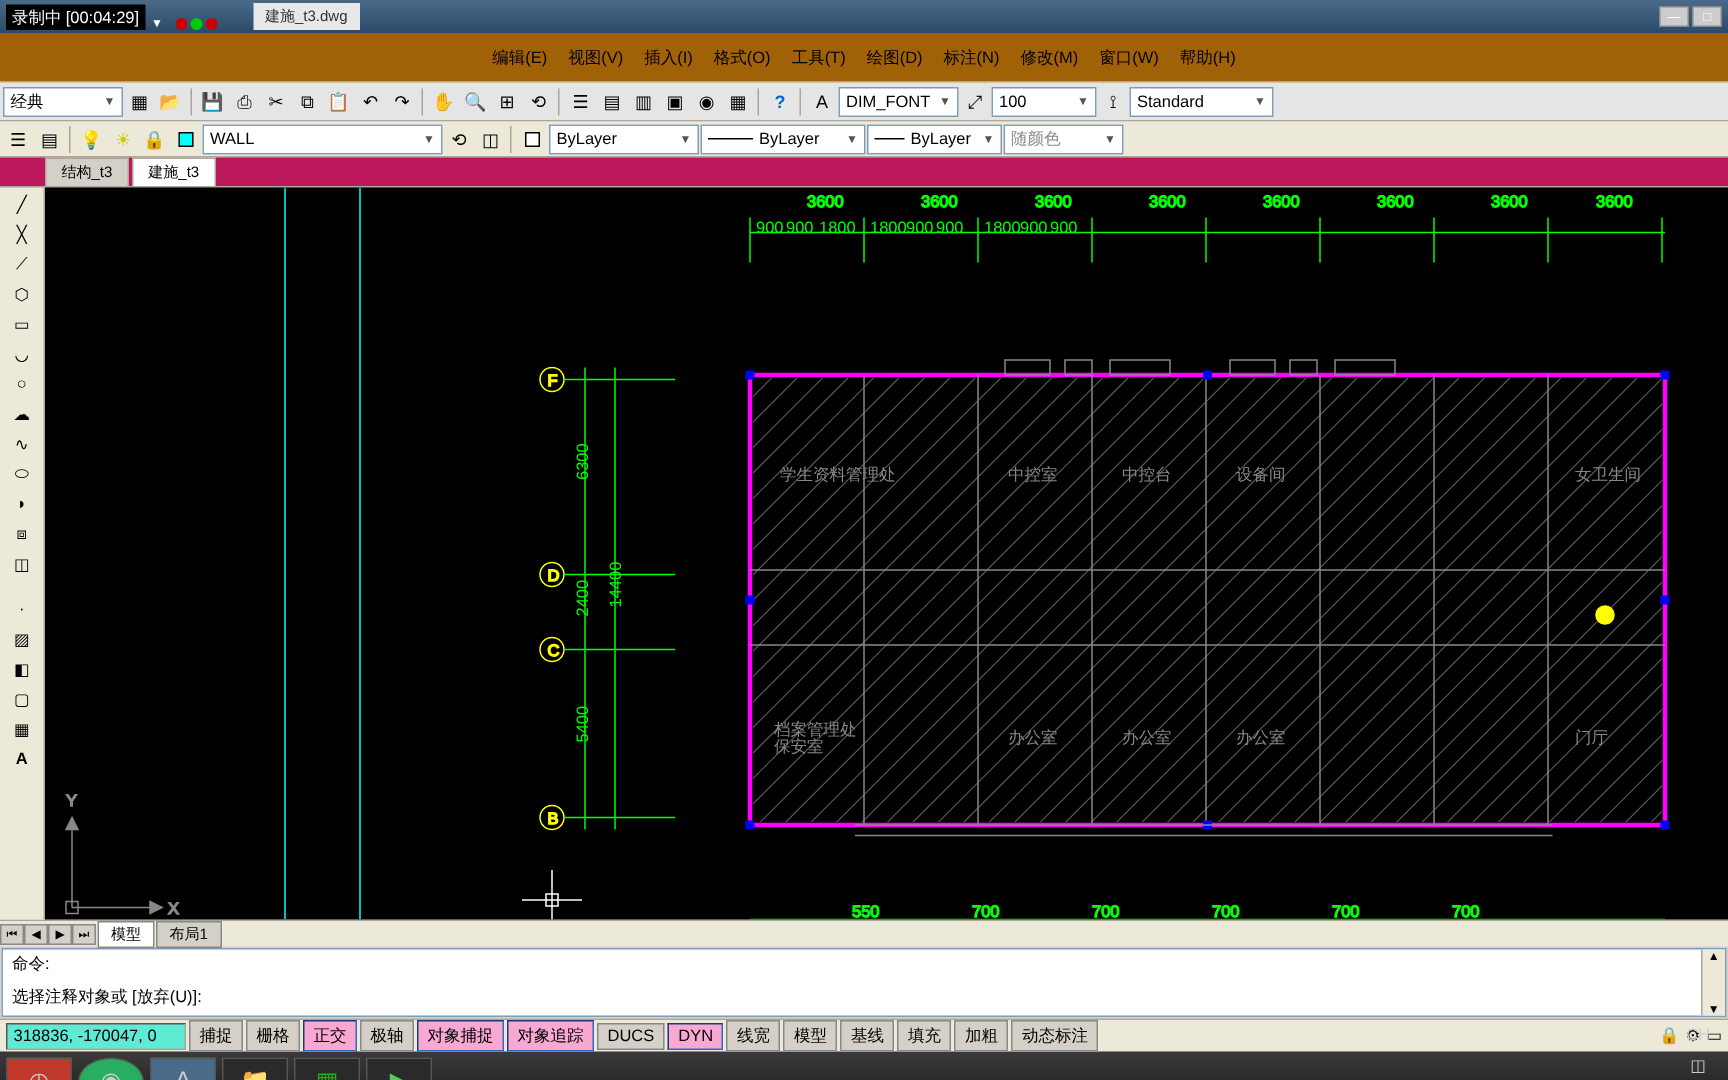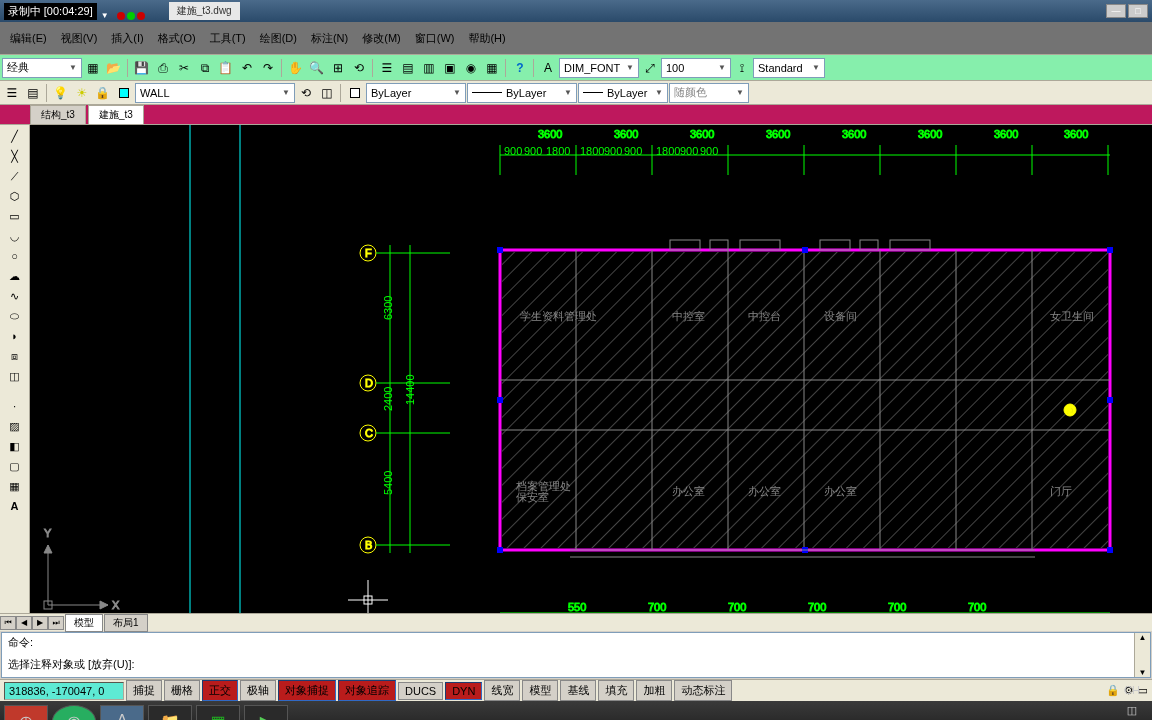--- a/index.html
+++ b/index.html
@@ -5,23 +5,23 @@
 * { margin:0; padding:0; box-sizing:border-box; font-family:"Microsoft YaHei",SimSun,Arial,sans-serif; font-size:11px; }
 html,body { width:1152px; height:720px; overflow:hidden; background:#d4d0c8; }
 .titlebar { height:22px; background:linear-gradient(#4a6a8a,#2a4a6a); color:#fff; display:flex; align-items:center; padding:0 4px; }
 .titlebar .left { display:flex; align-items:flex-end; gap:4px; }
 .titlebar .rec { background:#000; color:#fff; padding:1px 4px; font-size:10px; }
 .titlebar .dots { display:flex; gap:2px; margin-left:4px; }
 .titlebar .dot { width:8px; height:8px; border-radius:50%; }
 .titlebar .tab { background:#e8e8e8; color:#333; padding:2px 8px; margin-left:20px; font-size:10px; }
 .titlebar .winbtns { margin-left:auto; display:flex; gap:2px; }
 .titlebar .winbtn { width:20px; height:14px; background:#ccc; border:1px solid #888; display:flex; align-items:center; justify-content:center; font-size:9px; cursor:pointer; }
-.menubar { height:20px; background:#737373; display:flex; align-items:center; padding:16px 4px; gap:2px; border-bottom:1px solid #aca899; }
+.menubar { height:20px; background:#a16207; display:flex; align-items:center; padding:16px 4px; gap:2px; border-bottom:1px solid #aca899;justify-content:center; }
 .menubar span { padding:2px 6px; cursor:pointer; }
-.toolbar { height:26px; background:#86efac; display:flex; align-items:center; padding:0 2px; gap:1px; border-bottom:1px solid #aca899; }
+.toolbar { height:26px; background:#e5e5e5; display:flex; align-items:center; padding:0 2px; gap:1px; border-bottom:1px solid #aca899; }
 .tbtn { width:20px; height:20px; border:1px solid transparent; display:flex; align-items:center; justify-content:center; cursor:pointer; font-size:12px; }
 .sep { width:2px; height:18px; border-left:1px solid #aca899; margin:0 2px; }
 .combo { height:20px; background:#fff; border:1px solid #7f9db9; display:flex; align-items:center; padding:0 4px; font-size:11px; cursor:pointer; }
 .combo .arrow { margin-left:auto; font-size:8px; color:#555; }
 .toolbar2 { height:24px; background:#ece9d8; display:flex; align-items:center; padding:0 2px; gap:1px; border-bottom:1px solid #aca899; }
 .layercombo { width:160px; }
 .bylayer { width:100px; }
 .doc-tabs { height:20px; background:#be185d; display:flex; align-items:center; padding-left:30px; gap:2px; border-bottom:1px solid #aca899; }
 .doc-tab { padding:2px 10px; background:#d4d0c8; border:1px solid #aca899; border-bottom:none; font-size:10px; cursor:pointer; }
 .doc-tab.active { background:#fff;text-align:center; }
@@ -32,21 +32,21 @@
 .canvas svg { width:100%; height:100%; }
 .layout-tabs { height:18px; background:#ece9d8; display:flex; align-items:center; border-top:1px solid #aca899; }
 .navbtn { width:16px; height:14px; background:#d4d0c8; border:1px solid #888; font-size:8px; display:flex; align-items:center; justify-content:center; cursor:pointer; }
 .ltab { padding:1px 8px; background:#fff; border:1px solid #888; font-size:10px; cursor:pointer; margin-left:1px; }
 .ltab.inactive { background:#d4d0c8; }
 .cmdarea { height:46px; background:#fff; border:1px solid #7f9db9; margin:1px; display:flex; flex-direction:column; }
 .cmdline { padding:2px 6px; font-size:11px; flex:1; }
 .statusbar { height:22px; background:#ece9d8; display:flex; align-items:center; padding:0 4px; gap:2px; border-top:1px solid #aca899; font-size:10px; }
 .coord { width:120px; border:1px inset #aca899; padding:2px 4px; background:#5eead4; }
 .stbtn { padding:2px 6px; border:1px solid #888; background:#d4d0c8; cursor:pointer; }
-.stbtn.on { background:#b91c1c; border:1px inset #316ac5; }
+.stbtn.on { background:#f9a8d4; border:1px inset #316ac5; }
 .statusbar .right { margin-left:auto; display:flex; gap:4px; align-items:center; }
 .taskbar { height:40px; background:linear-gradient(#3a3a3a,#1a1a1a); display:flex; align-items:center; padding:0 4px; gap:4px; }
 .taskbtn { width:44px; height:32px; background:#2a2a2a; border:1px solid #555; display:flex; align-items:center; justify-content:center; color:#ccc; cursor:pointer; font-size:16px; }
 .taskbtn.active { background:#4a6a8a; }
 .taskbar .tray { margin-left:auto; display:flex; align-items:center; gap:8px; color:#ccc; font-size:10px; padding-right:8px;flex-direction:column; }
 </style>
 </head>
 <body>
 
 <div class="titlebar">
@@ -113,21 +113,21 @@
   <div class="combo" style="width:80px">
       <span>DIM_FONT</span>
       <span class="arrow">▼</span>
     </div>
   <div class="tbtn">⤢</div>
   <div class="combo" style="width:70px">
       <span>100</span>
       <span class="arrow">▼</span>
     </div>
   <div class="tbtn">⟟</div>
-  <div class="combo" style="width:72px">
+  <div class="combo" style="width:96px">
       <span>Standard</span>
       <span class="arrow">▼</span>
     </div>
 </div>
 
 <div class="toolbar2">
   <div class="tbtn">☰</div>
   <div class="tbtn">▤</div>
   <div class="sep"></div>
   <div class="tbtn" style="color:#cc0">💡</div>

